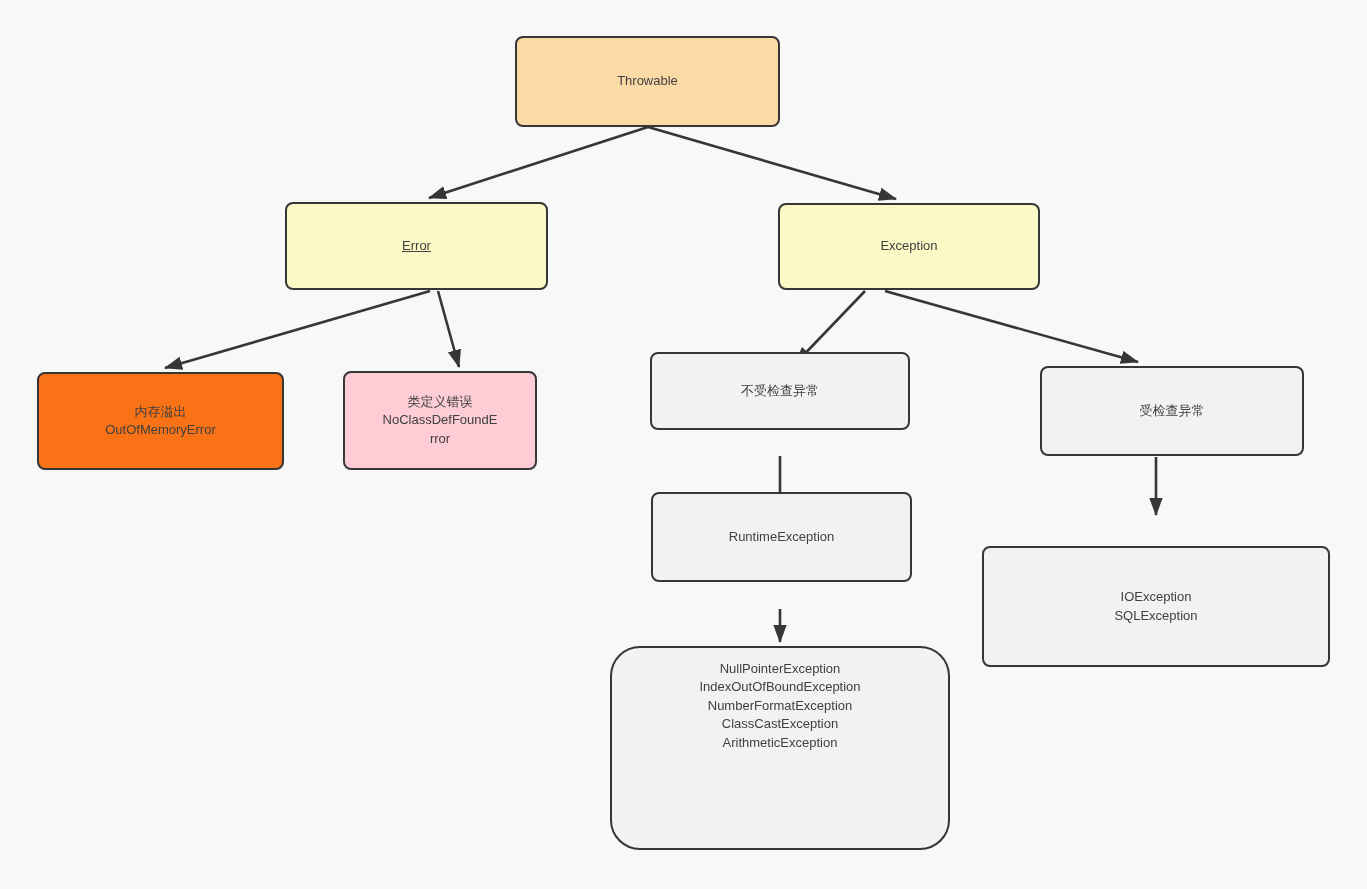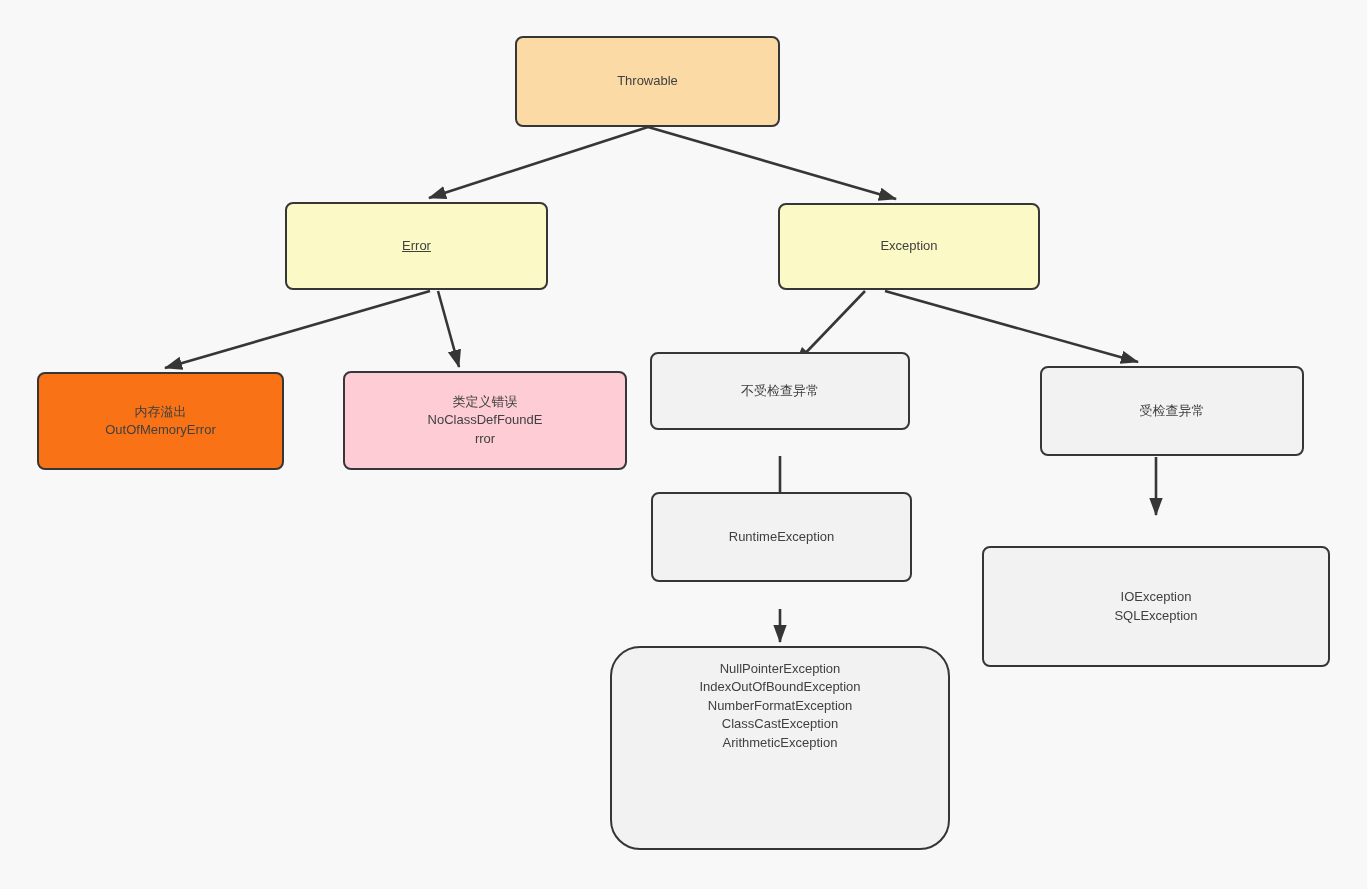--- a/index.html
+++ b/index.html
@@ -35,21 +35,21 @@
     font-size: 13px;
     line-height: 1.42;
   }
   .node .line { white-space: nowrap; }
 
   
   .n-throwable        { left: 515px;  top: 36px;  width: 265px; height: 91px;  }
   .n-error            { left: 285px;  top: 202px; width: 263px; height: 88px;  }
   .n-exception        { left: 778px;  top: 203px; width: 262px; height: 87px;  }
   .n-out-of-memory    { left: 37px;   top: 372px; width: 247px; height: 98px;  }
-  .n-no-class-def     { left: 343px;  top: 371px; width: 284px; height: 99px;  }
+  .n-no-class-def     { left: 343px;  top: 371px; width: 194px; height: 99px;  }
   .n-unchecked        { left: 650px;  top: 352px; width: 260px; height: 78px; justify-content: center;  }
   .n-checked          { left: 1025px; top: 366px; width: 264px; height: 90px; margin-left: 15px;  }
   .n-runtime          { left: 651px;  top: 492px; width: 261px; height: 90px;  }
   .n-io-sql           { left: 982px;  top: 546px; width: 348px; height: 121px; }
   .n-runtime-children { left: 610px;  top: 646px; width: 340px; height: 204px;
                         justify-content: flex-start; padding-top: 12px; border-radius: 30px; }
 </style>
 </head>
 <body>
 

